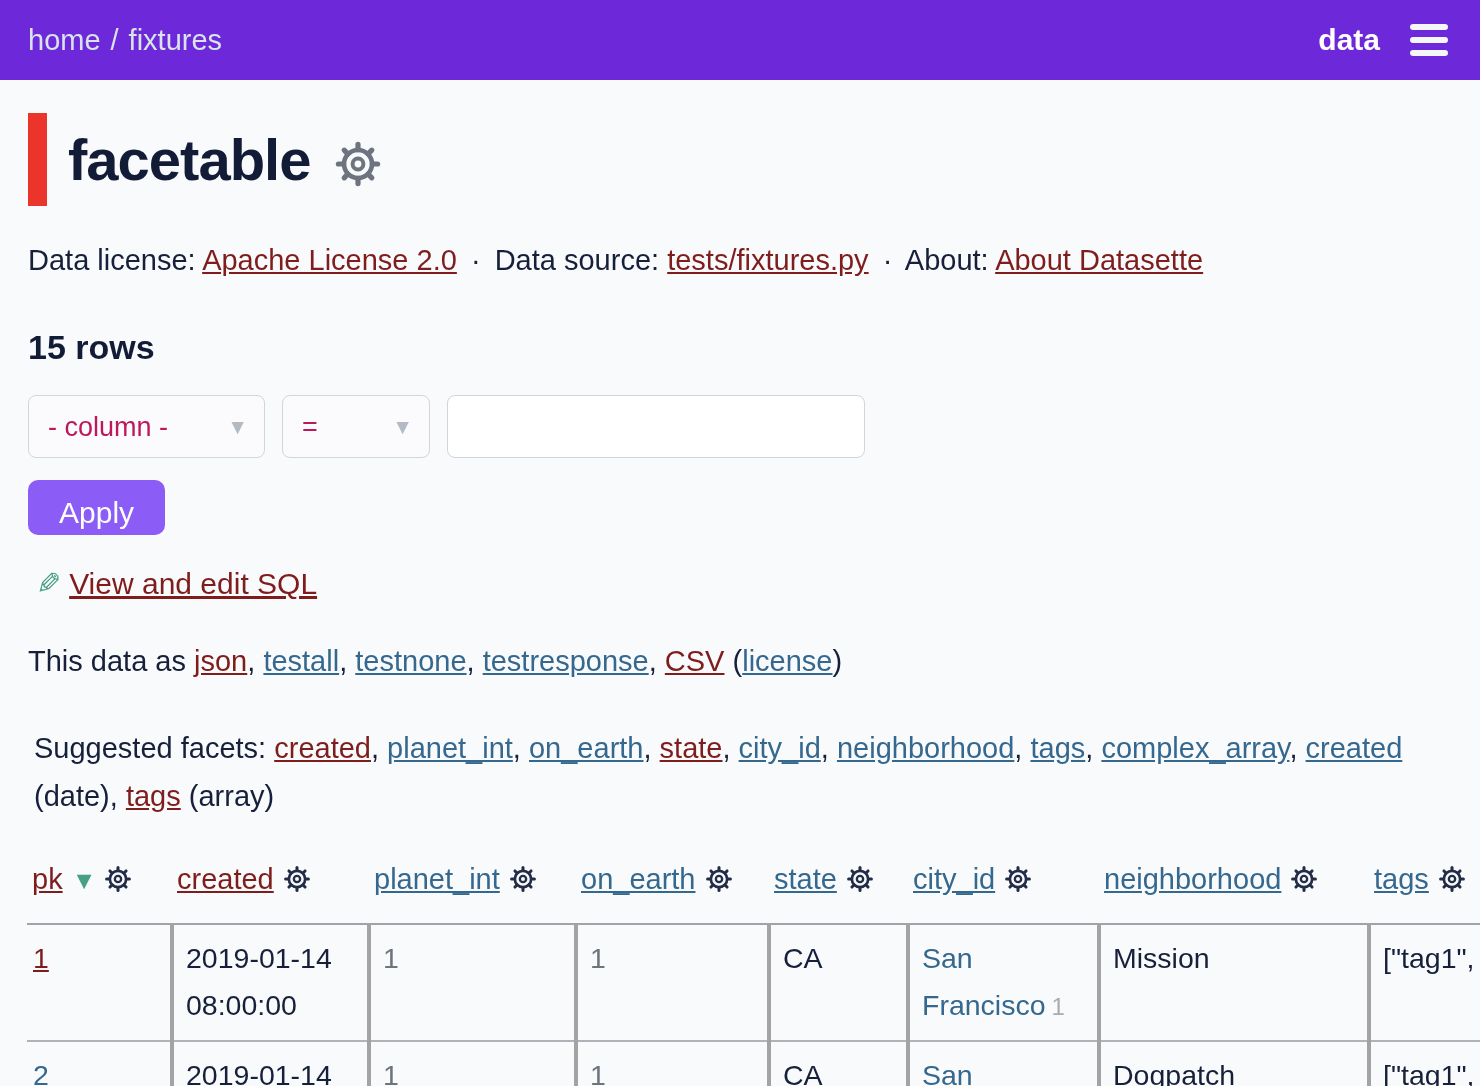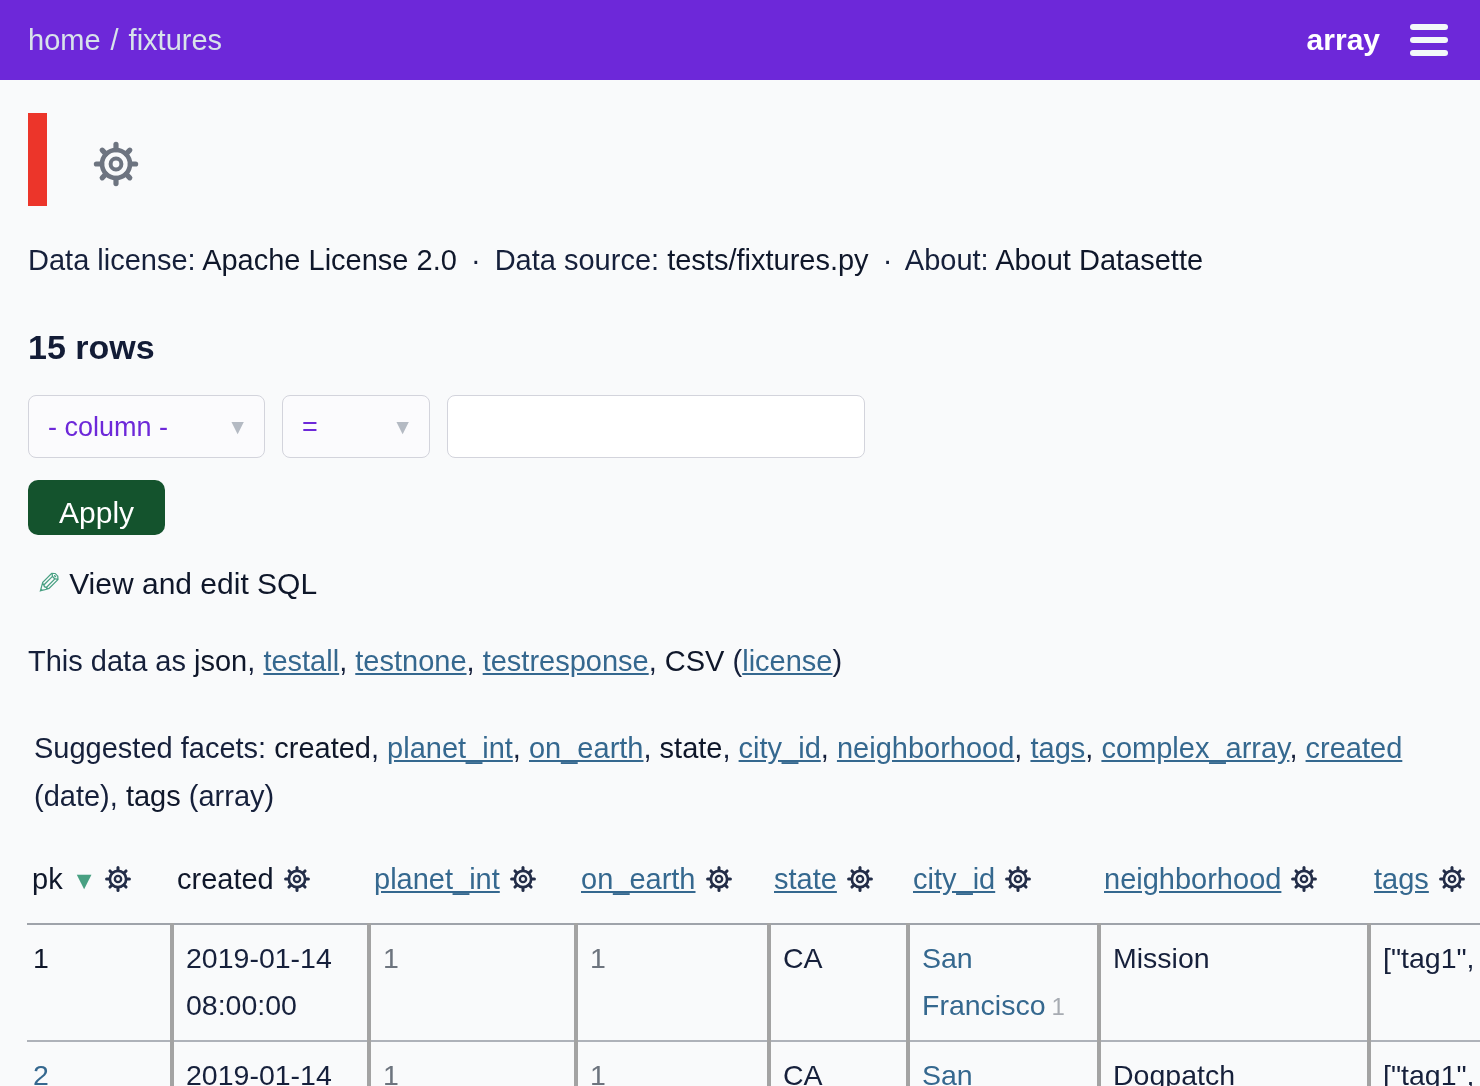--- a/index.html
+++ b/index.html
@@ -29,52 +29,52 @@
   .burger i { display: block; width: 38px; height: 6px; border-radius: 3px; background: #f3f7f9; }
 
   
   .title-row { display: flex; align-items: center; margin: 33px 0 0 28px; }
   .red-bar { width: 19px; height: 93px; background: #ec352a; margin-right: 21px; }
   .page-title { font-size: 58px; font-weight: 700; color: #131c36; letter-spacing: -1px; }
   .title-gear { width: 48px; height: 48px; color: #6d7480; margin-left: 24px; margin-top: 8px; }
 
   
   .meta-line { margin: 38px 28px 0; font-size: 29px; }
-  .ln-green { color: #0f172a; }
+  .ln-green { color: #7f1d1d; text-decoration: underline; }
   .ln-blue  { color: #35688f; text-decoration: underline; }
   .meta-dot { margin: 0 6px; }
 
   
   .row-count { margin: 51px 28px 15px; font-size: 34px; font-weight: 700; color: #131c36; }
 
   
   .filter-form { margin: 28px 28px 0; display: flex; gap: 17px; align-items: center; }
   .select-wrap { position: relative; display: inline-block; }
   .filter-form select {
     appearance: none; -webkit-appearance: none; -moz-appearance: none;
     background: #fbfbfd; border: 1px solid #d3d4dc; border-radius: 8px;
-    height: 63px; font-size: 27px; color: #6d28d9;
+    height: 63px; font-size: 27px; color: #be185d;
     padding: 0 52px 0 19px; font-family: inherit;
   }
   .sel-column { width: 237px; }
   .sel-op { width: 148px; }
   .sel-arrow {
     position: absolute; right: 17px; top: 50%; transform: translateY(-50%);
     color: #b4bac3; font-size: 21px; pointer-events: none;
   }
   .filter-value {
     width: 418px; height: 63px; background: #ffffff;
     border: 1px solid #d3d4dc; border-radius: 8px;
     padding: 0 18px; font-size: 27px; font-family: inherit; color: #16203b;
   }
 
   
   .apply-row { margin: 22px 28px 0; }
   .apply-btn {
-    background: #14532d; color: #ffffff; border: none; border-radius: 10px;
+    background: #8b5cf6; color: #ffffff; border: none; border-radius: 10px;
     font-size: 30px; font-family: inherit; padding: 16px 31px; height: 55px; cursor: pointer;
   }
 
   
   .sql-row { margin: 31px 28px 0; font-size: 30px; }
   .pencil-icon { color: #48a082; display: inline-block; transform: scaleX(-1); margin-left: 8px; margin-right: 8px; font-size: 30px; }
 
   
   .export-row { margin: 44px 28px 0; font-size: 29px; }
   .facets-row { margin: 46px 34px 0; font-size: 29px; line-height: 48px; width: 1426px; }
@@ -121,31 +121,32 @@
       <circle cx="12" cy="12" r="2.7" stroke-width="2"></circle>
     </g>
   </defs>
 </svg>
 
 <header class="topnav">
   <nav class="crumbs">
     <a>home</a><span class="crumb-sep">/</span><a>fixtures</a>
   </nav>
   <div class="nav-right">
-    <span class="nav-user">array</span>
+    <span class="nav-user">data</span>
     <span class="burger">
         <i></i>
         <i></i>
         <i></i>
       </span>
   </div>
 </header>
 
 <div class="title-row">
   <span class="red-bar"></span>
+  <h1 class="page-title" style="margin:0">facetable</h1>
   <svg class="title-gear" viewBox="0 0 24 24">
       <use href="#gear-shape"></use>
     </svg>
 </div>
 
 <p class="meta-line">
   <span>Data license:</span>
   <a class="ln-green">Apache License 2.0</a>
   <span class="meta-dot">·</span>
   <span>Data source:</span>

